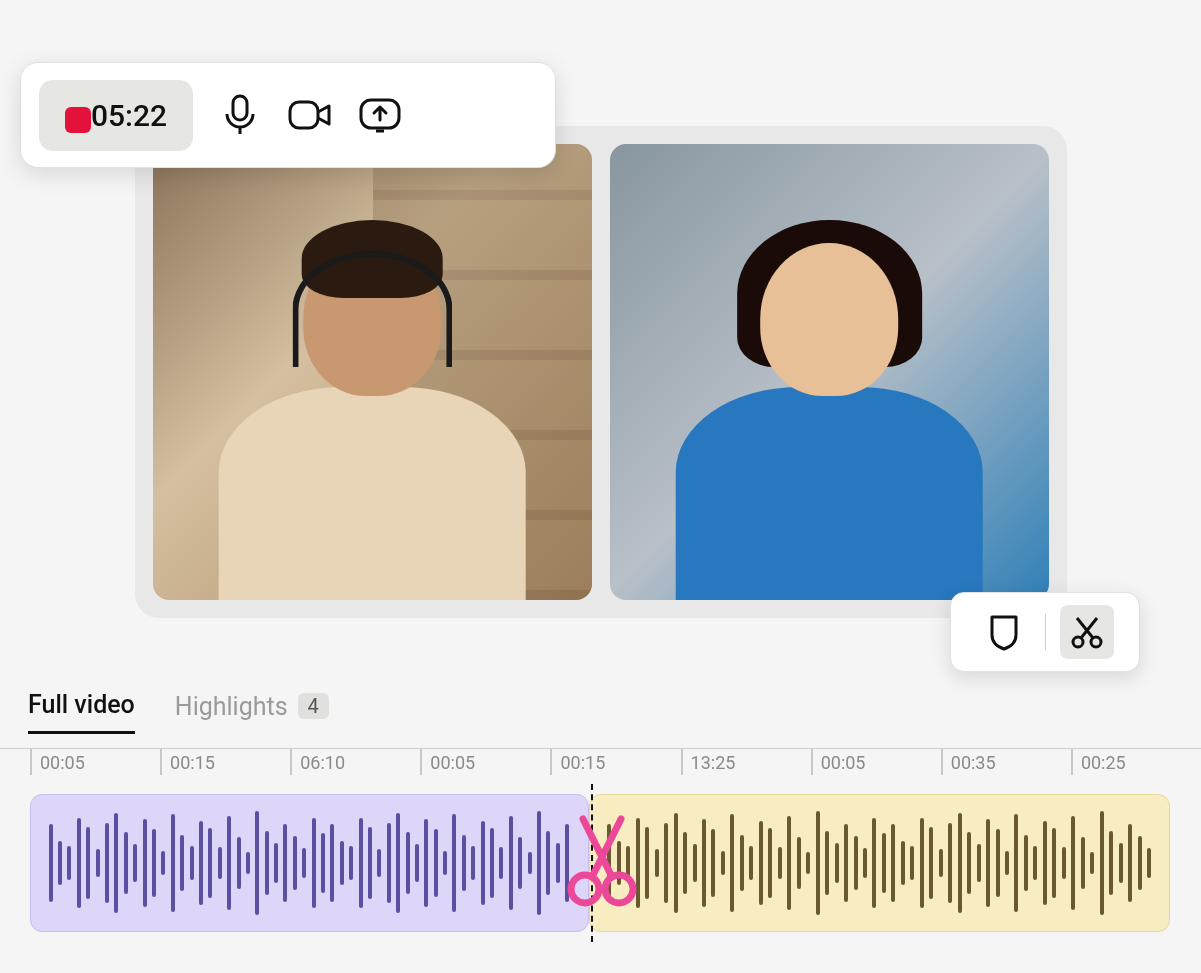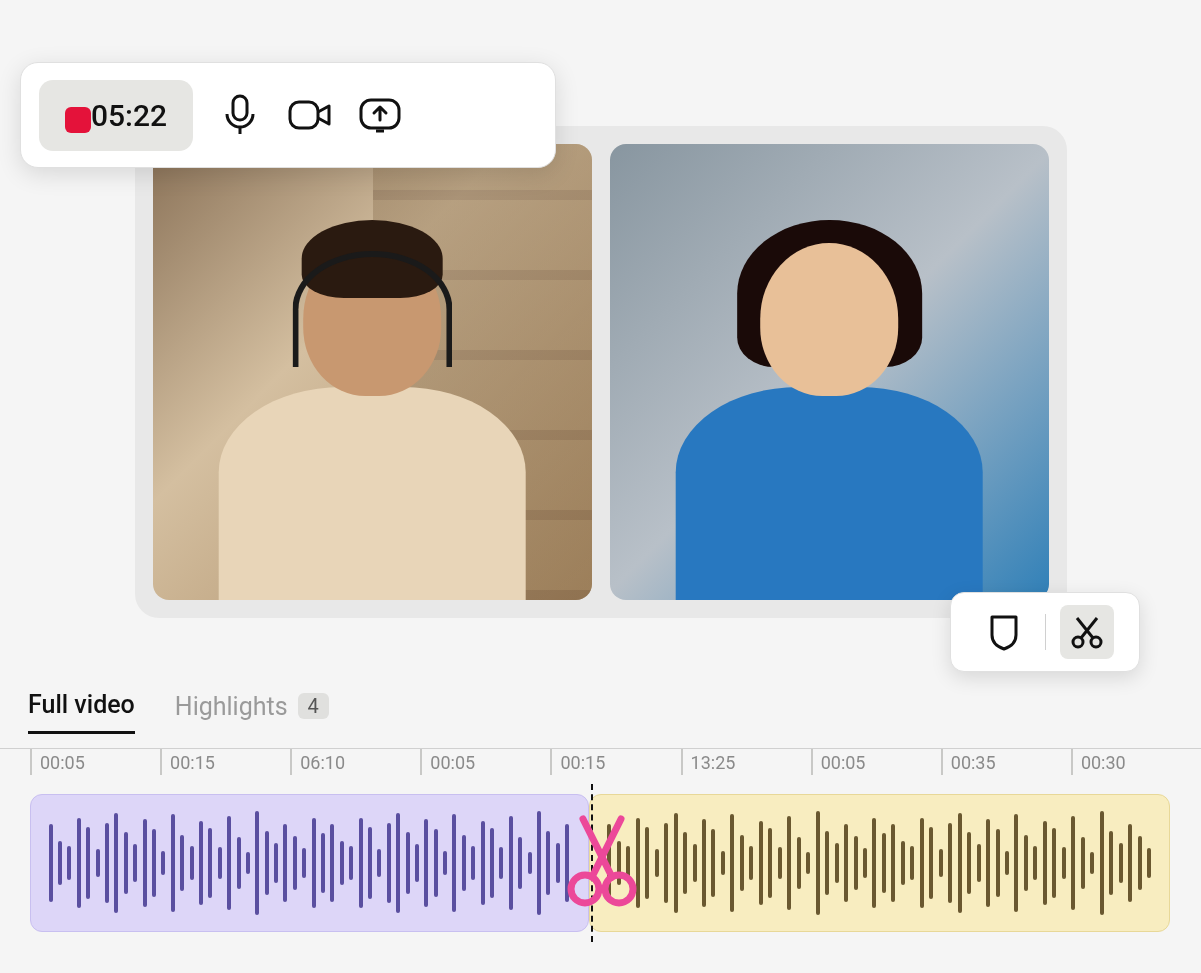--- a/index.html
+++ b/index.html
@@ -256,21 +256,21 @@
 
 <div class="time-ruler">
   <div class="tick" style="margin-left:30px">00:05</div>
   <div class="tick">00:15</div>
   <div class="tick">06:10</div>
   <div class="tick">00:05</div>
   <div class="tick">00:15</div>
   <div class="tick">13:25</div>
   <div class="tick">00:05</div>
   <div class="tick">00:35</div>
-  <div class="tick">00:30</div>
+  <div class="tick">00:25</div>
 </div>
 
 <div class="timeline">
   <div class="clip purple" id="clip1">
       <div class="bar" style="height: 70%;"></div>
       <div class="bar" style="height: 40%;"></div>
       <div class="bar" style="height: 30%;"></div>
       <div class="bar" style="height: 80%;"></div>
       <div class="bar" style="height: 65%;"></div>
       <div class="bar" style="height: 25%;"></div>

